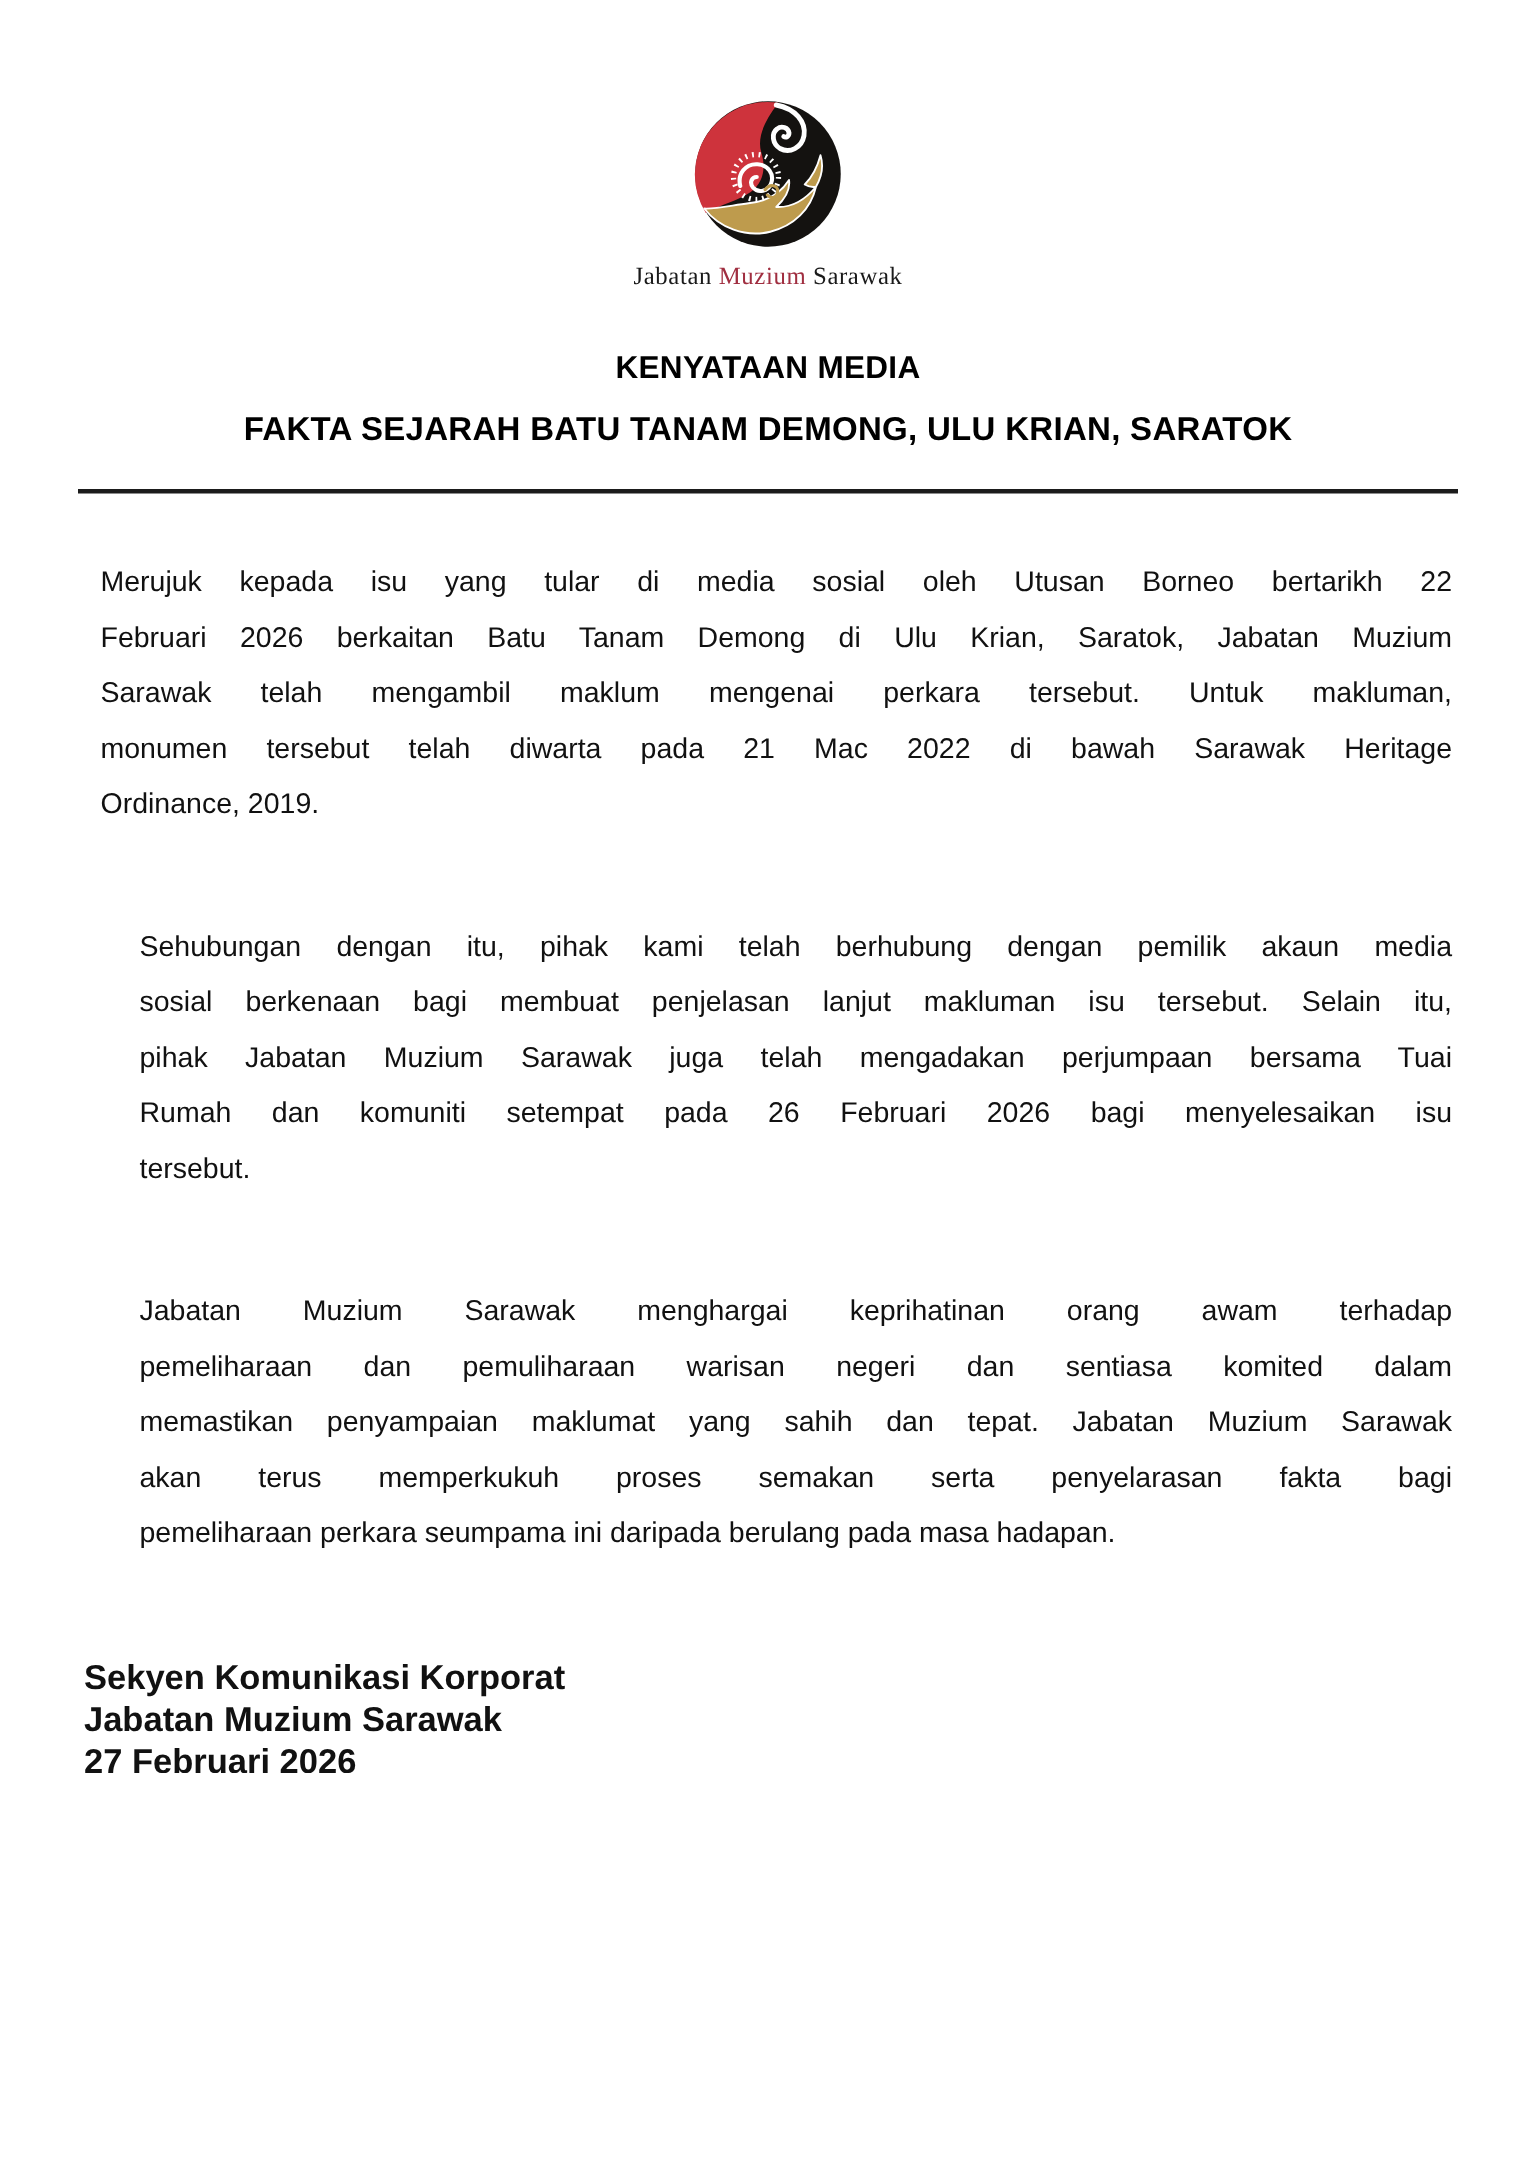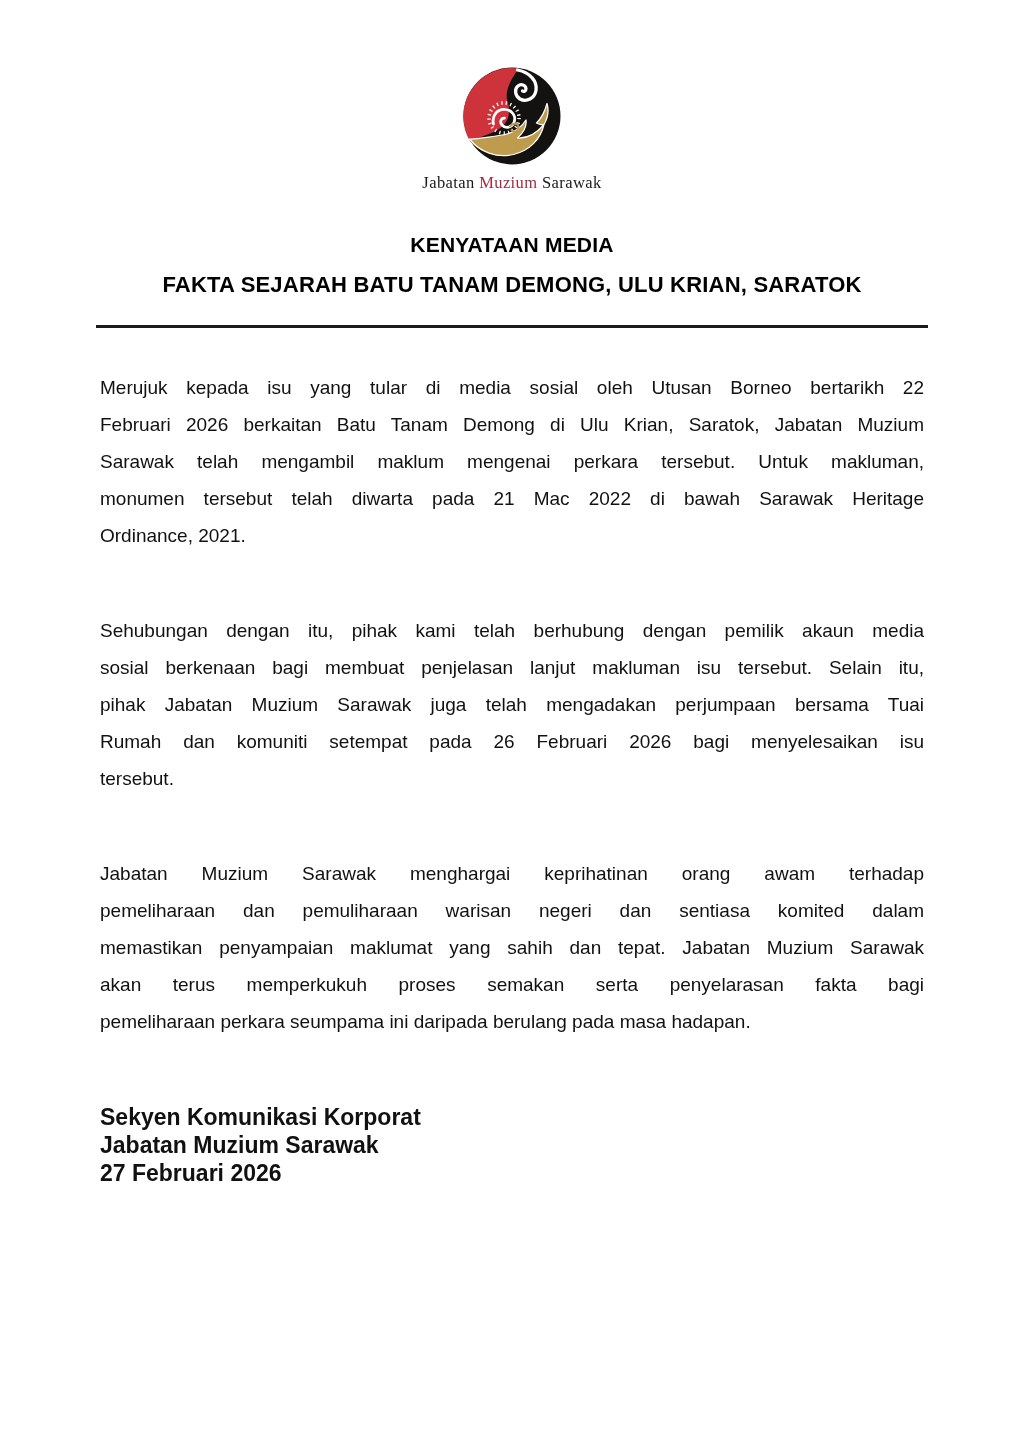--- a/index.html
+++ b/index.html
@@ -29,21 +29,21 @@
     display:inline-block;
   }
   .wordmark{
     margin-top:3px;
     font-family:"Liberation Serif","DejaVu Serif",serif;
     font-size:16.5px;
     letter-spacing:0.4px;
     color:#1a1a1a;
   }
   .wordmark .maroon{color:var(--maroon);}
-  main{padding:0 100px;}
+  main{padding:0 56px;}
   h1.doc-title{
     margin:40px 0 0 0;
     font-size:21px;
     line-height:23px;
     font-weight:bold;
     text-align:center;
     letter-spacing:0.2px;
   }
   h2.doc-subtitle{
     margin:17px 0 0 0;
@@ -58,22 +58,22 @@
     height:3px;
     background:#1b1b1b;
     margin:29px -4px 0 -4px;
   }
   .para{
     margin:0;
     font-size:19px;
     line-height:37px;
     color:#111;
   }
-  .para-first{margin-top:41px;}
-  .para + .para{margin-top:58px;}
+  .para-first{margin-top:41px;margin-left:11px;}
+  .para + .para{margin-top:58px;margin-left:37px;}
   .line{
     text-align:justify;
     text-align-last:justify;
   }
   .line.last{
     text-align-last:left;
   }
   .signature{
     margin-top:63px;
     font-size:23px;
@@ -113,21 +113,21 @@
   <main>
     <h1 class="doc-title">KENYATAAN MEDIA</h1>
     <h2 class="doc-subtitle">FAKTA SEJARAH BATU TANAM DEMONG, ULU KRIAN, SARATOK</h2>
     <hr class="title-divider">
 
     <section class="para para-first">
       <div class="line">Merujuk kepada isu yang tular di media sosial oleh Utusan Borneo bertarikh 22</div>
       <div class="line">Februari 2026 berkaitan Batu Tanam Demong di Ulu Krian, Saratok, Jabatan Muzium</div>
       <div class="line">Sarawak telah mengambil maklum mengenai perkara tersebut. Untuk makluman,</div>
       <div class="line">monumen tersebut telah diwarta pada 21 Mac 2022 di bawah Sarawak Heritage</div>
-      <div class="line last">Ordinance, 2021.</div>
+      <div class="line last">Ordinance, 2019.</div>
     </section>
 
     <section class="para">
       <div class="line">Sehubungan dengan itu, pihak kami telah berhubung dengan pemilik akaun media</div>
       <div class="line">sosial berkenaan bagi membuat penjelasan lanjut makluman isu tersebut. Selain itu,</div>
       <div class="line">pihak Jabatan Muzium Sarawak juga telah mengadakan perjumpaan bersama Tuai</div>
       <div class="line">Rumah dan komuniti setempat pada 26 Februari 2026 bagi menyelesaikan isu</div>
       <div class="line last">tersebut.</div>
     </section>
 

